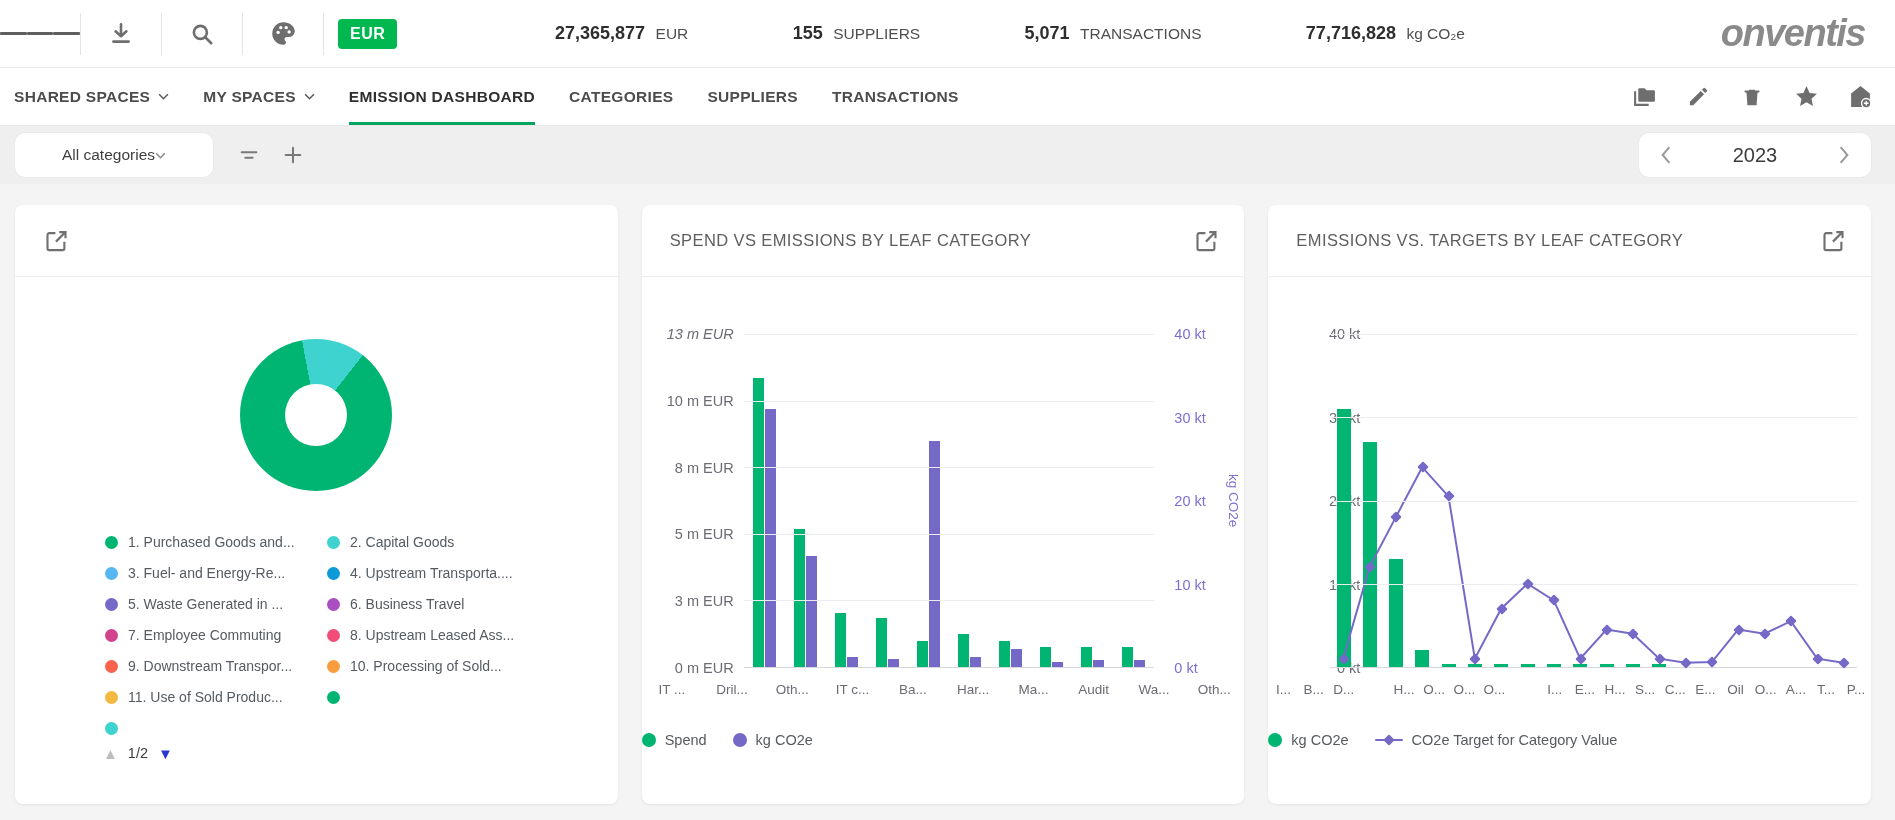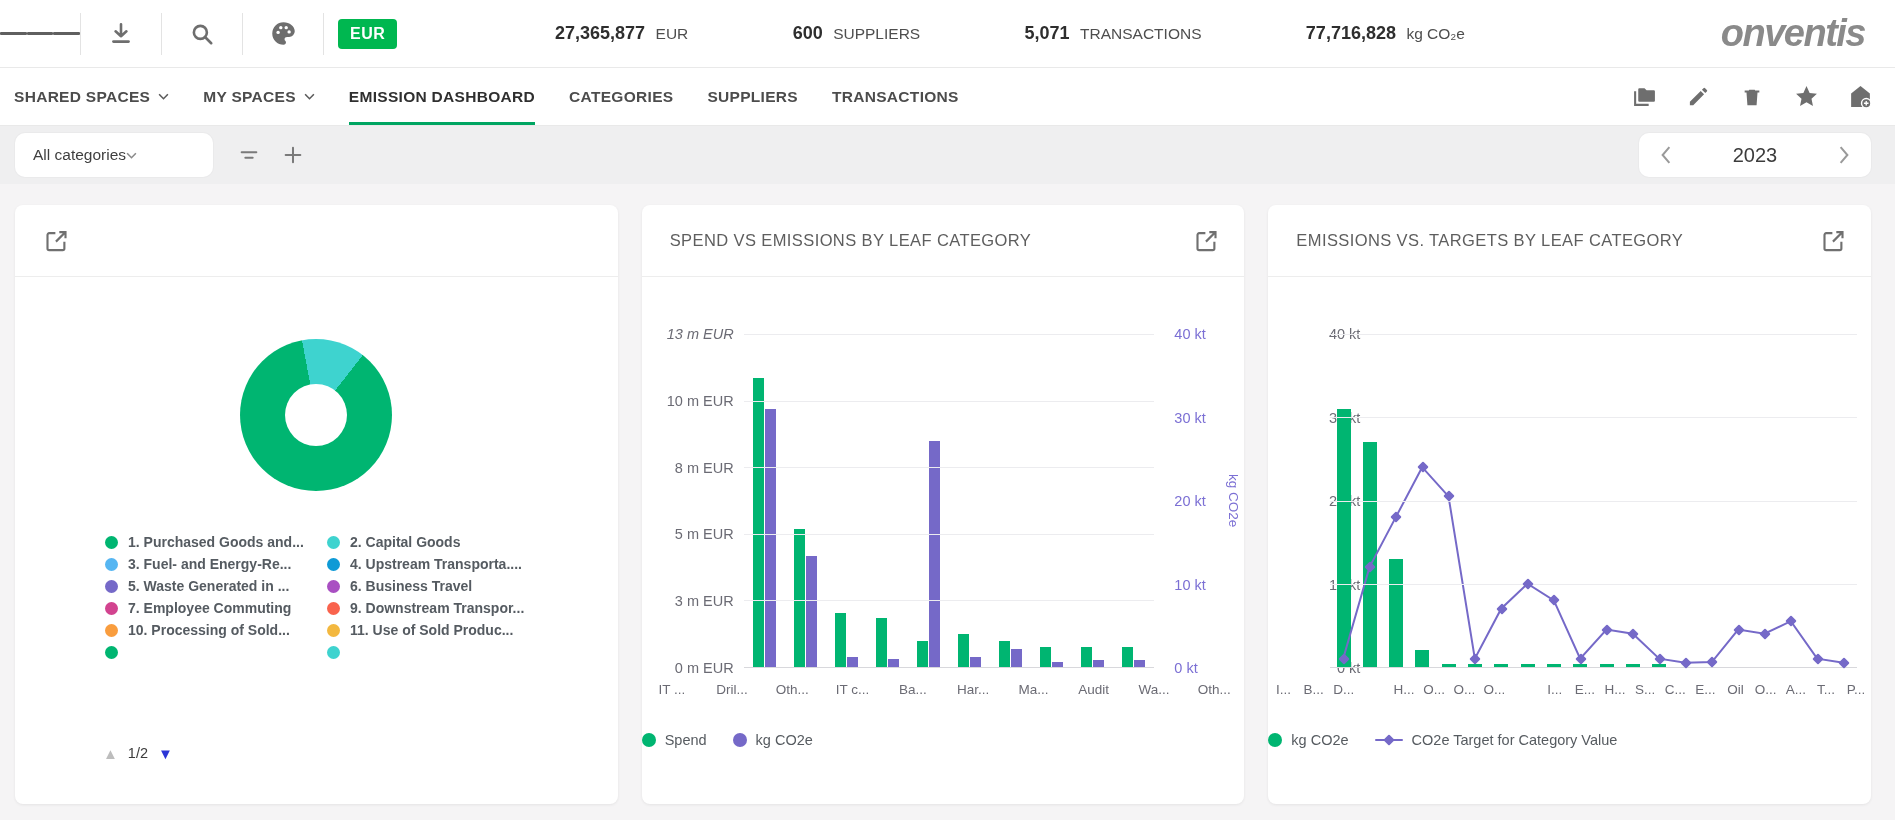--- a/index.html
+++ b/index.html
@@ -33,21 +33,21 @@
     padding-top:3px; white-space:nowrap; }
   .tab.active { color:#2f2f2f; border-bottom-color:#00a562; }
   .chev { width:11px; height:7px; }
   .nav-icons { position:absolute; right:22px; top:0; height:100%; display:flex; align-items:center; gap:28px; }
   .nav-icons .ni { width:26px; height:26px; display:flex; align-items:center; justify-content:center; cursor:pointer; }
 
   
   .filterrow { height:58px; background:#efeff0; display:flex; align-items:center; padding:0 24px 0 15px; position:relative; }
   .pill { background:#fff; border-radius:10px; height:44px; display:flex; align-items:center;
     box-shadow:0 0 0 1px rgba(0,0,0,.02); cursor:pointer; }
-  .cat-pill { padding:0 18px; gap:0; width:198px; justify-content:flex-start; }
+  .cat-pill { padding:0 18px; gap:0; width:198px; justify-content:center; }
   .cat-pill .txt { font-size:15.5px; color:#3f3f3f; }
   .frow-ic { width:44px; height:44px; display:flex; align-items:center; justify-content:center; cursor:pointer; }
   .year-pill { position:absolute; right:24px; width:232px; padding:0 14px; justify-content:space-between; }
   .year-pill .yr { font-size:20px; color:#3c3c3c; }
   .year-arrow { color:#9a9a9a; width:26px; height:26px; display:flex; align-items:center; justify-content:center; cursor:pointer; }
 
   
   .cards { display:flex; gap:24px; padding:21px 24px 0 15px; }
   .card { background:#fff; border-radius:8px; flex:1 1 0; height:599px;
     box-shadow:0 1px 3px rgba(0,0,0,.07); overflow:hidden; position:relative; }
@@ -55,21 +55,21 @@
     padding:0 24px 0 28px; border-bottom:1px solid #ededed; }
   .card-title { font-size:16.5px; color:#5e5e5e; letter-spacing:.4px; font-weight:400; white-space:nowrap; }
   .open-ic { cursor:pointer; }
 
   
   .donut-wrap { display:flex; justify-content:center; margin-top:62px; }
   .donut { width:152px; height:152px; border-radius:50%; position:relative; }
   .donut::after { content:""; position:absolute; left:50%; top:50%; width:62px; height:62px;
     margin:-31px 0 0 -31px; border-radius:50%; background:#fff; }
   .d-legend { margin:40px 0 0 90px; display:grid; grid-template-columns:222px 1fr;
-    height:208px; overflow:hidden; align-content:start;font-weight:bold; }
+    row-gap:9px; height:208px; overflow:hidden; align-content:start; }
   .d-item { display:flex; align-items:center; gap:10px; font-size:14px; color:#555b61;
     white-space:nowrap; cursor:pointer; height:22px; }
   .dot { width:13px; height:13px; border-radius:50%; flex:0 0 13px; }
   .pager { margin:6px 0 0 88px; display:flex; align-items:center; gap:10px; font-size:14.5px; color:#3c3c3c; }
   .tri { font-size:15px; cursor:pointer; line-height:1; }
   .tri.up { color:#bdbdbd; } .tri.down { color:#2b35d6; }
 
   
   .chart-area { position:relative; height:500px; }
   .plot { position:absolute; top:57px; height:334px; border-bottom:1px solid #d8d8dc; }
@@ -139,21 +139,21 @@
     <div class="tb-sep"></div>
     <span class="badge">EUR</span>
   </div>
 
   <div class="tb-stats">
     <div class="stat">
       <span class="v">27,365,877</span>
       <span class="l">EUR</span>
     </div>
     <div class="stat">
-      <span class="v">600</span>
+      <span class="v">155</span>
       <span class="l">SUPPLIERS</span>
     </div>
     <div class="stat">
       <span class="v">5,071</span>
       <span class="l">TRANSACTIONS</span>
     </div>
     <div class="stat">
       <span class="v">77,716,828</span>
       <span class="l">kg CO₂e</span>
     </div>
@@ -286,20 +286,24 @@
           <span class="dot" style="background: rgb(117, 105, 200);"></span>
           <span>5. Waste Generated in ...</span>
         </div>
         <div class="d-item">
           <span class="dot" style="background: rgb(169, 79, 194);"></span>
           <span>6. Business Travel</span>
         </div>
         <div class="d-item">
           <span class="dot" style="background: rgb(210, 67, 143);"></span>
           <span>7. Employee Commuting</span>
+        </div>
+        <div class="d-item">
+          <span class="dot" style="background: rgb(240, 78, 120);"></span>
+          <span>8. Upstream Leased Ass...</span>
         </div>
         <div class="d-item">
           <span class="dot" style="background: rgb(249, 99, 77);"></span>
           <span>9. Downstream Transpor...</span>
         </div>
         <div class="d-item">
           <span class="dot" style="background: rgb(249, 157, 62);"></span>
           <span>10. Processing of Sold...</span>
         </div>
         <div class="d-item">

